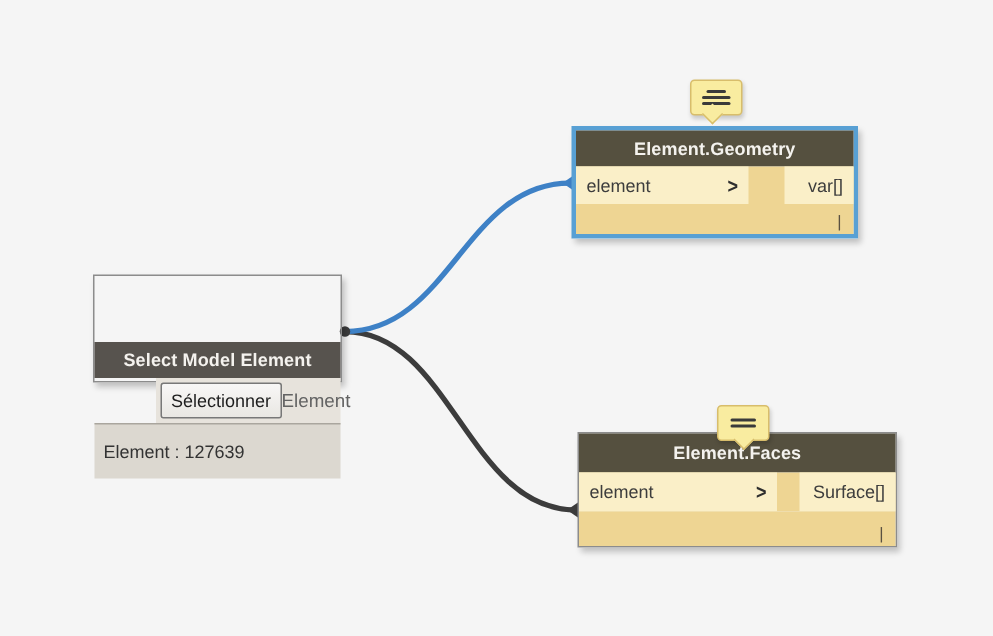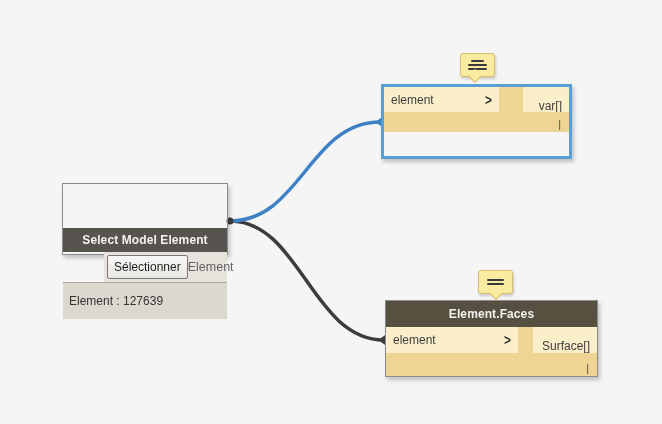--- a/index.html
+++ b/index.html
@@ -25,21 +25,21 @@
   .fn .port-row{position:relative;background:var(--body-bg,#eed593);}
   .fn .port-in{
     position:absolute;left:0;top:0;bottom:0;
     background:var(--port-bg,#faefc8);
     display:flex;align-items:center;justify-content:space-between;
     padding:0 7px;color:#3d3d3d;
   }
   .fn .port-out{
     position:absolute;right:0;top:0;bottom:0;
     background:var(--port-bg,#faefc8);
-    display:flex;align-items:flex-start;justify-content:flex-end;
+    display:flex;align-items:center;justify-content:flex-end;
     padding:12px 7px;color:#3d3d3d;
   }
   .chev{font-weight:bold;color:#2e2e2e;transform:scaleY(1.15);display:inline-block;}
   .node-bottom{position:relative;background:var(--body-bg,#eed593);}
   .lacing{position:absolute;right:8px;bottom:2px;font-size:11px;color:#5a5141;}
   #node-geometry{border:3px solid var(--selection-blue,#58a0d4);}
   
   .sel-body{
     background:var(--select-body-bg,#e7e3dc);
     display:flex;align-items:center;padding:0 3px;box-sizing:border-box;
@@ -98,35 +98,38 @@
     <div class="sel-body" style="height:30px;margin-left:41px;">
       <button class="select-btn">Sélectionner</button>
       <span class="out-label">Element</span>
     </div>
     <div class="sel-value" style="height:16px;">
       <span>Element : 127639</span>
     </div>
   </div>
 
   <div class="node fn" id="node-geometry" style="left:381px;top:84px;width:191px;height:75px;">
+    <div class="node-header" style="height:24px;">
+      <span>Element.Geometry</span>
+    </div>
     <div class="port-row" style="height:25px;">
       <div class="port-in" style="width:101px;">
         <span>element</span>
         <span class="chev">&gt;</span>
       </div>
       <div class="port-out" style="width:32px;">
         <span>var[]</span>
       </div>
     </div>
     <div class="node-bottom" style="height:20px;">
       <span class="lacing">|</span>
     </div>
   </div>
 
-  <div class="node fn" id="node-faces" style="left:385px;top:300px;width:213px;height:77px;">
+  <div class="node fn" id="node-faces" style="left:385px;top:288px;width:213px;height:77px;">
     <div class="node-header" style="height:26px;">
       <span>Element.Faces</span>
     </div>
     <div class="port-row" style="height:26px;">
       <div class="port-in" style="width:118px;">
         <span>element</span>
         <span class="chev">&gt;</span>
       </div>
       <div class="port-out" style="width:50px;margin-left:16px;">
         <span>Surface[]</span>

